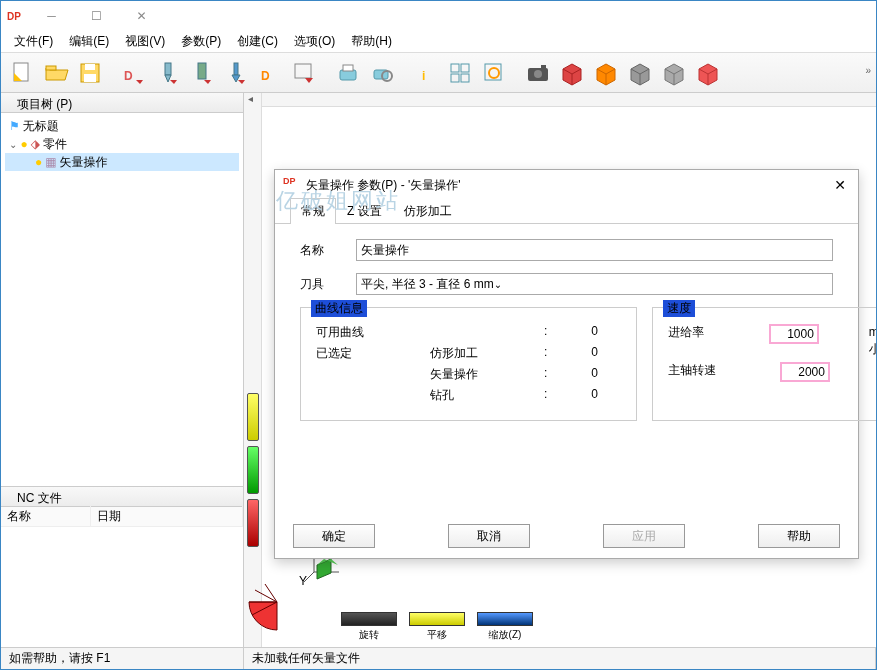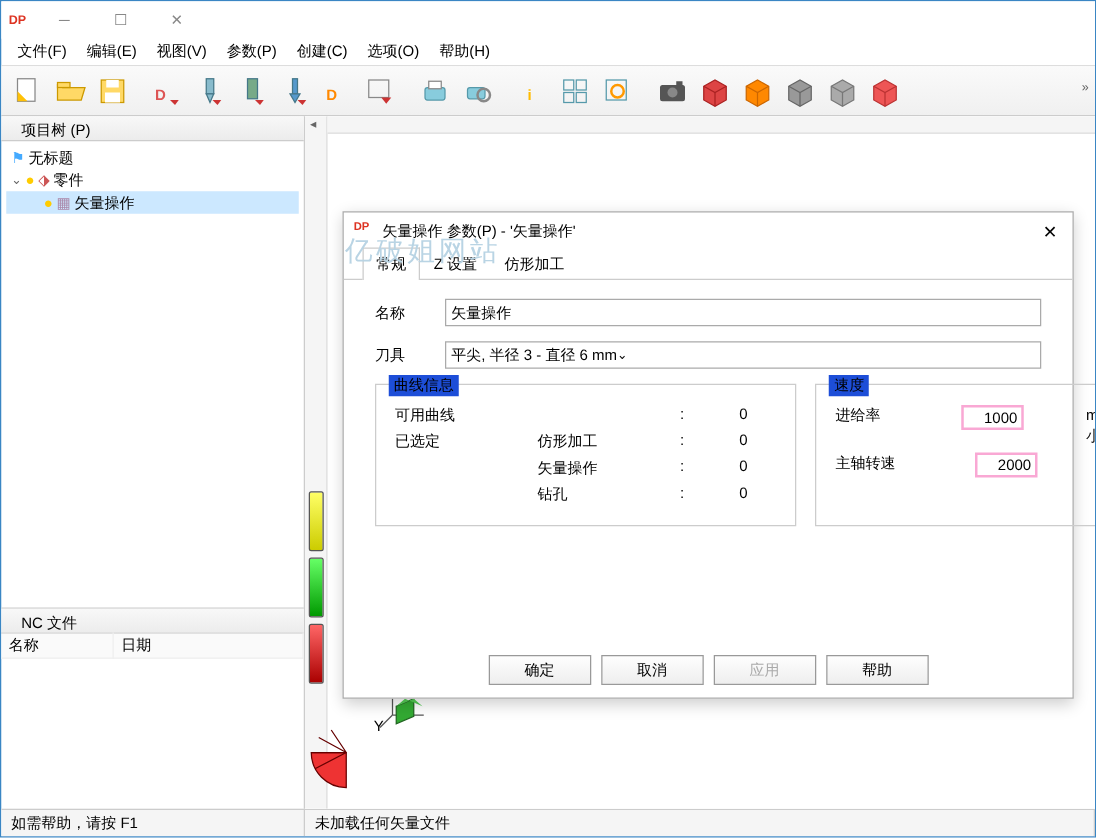--- a/index.html
+++ b/index.html
@@ -50,21 +50,21 @@
 .frow input.txt, .frow .sel { flex: 1; height: 22px; border: 1px solid #aaa; padding: 1px 4px; font-size: 12px; }
 .sel { display: flex; align-items: center; padding: 0 4px; }
 .groups { display: flex; gap: 15px; margin-top: 10px; }
 .fieldset { border: 1px solid #ccc; padding: 12px 15px; position: relative; }
 .fieldset .legend { position: absolute; top: -8px; left: 10px; background: #1d4ed8; padding: 0 4px; }
 .info-row { display: flex; margin: 4px 0; gap: 44px; }
 .info-row .k { width: 70px; }
 .info-row .sub { width: 70px; }
 .info-row .v { width: 30px; }
 .spd input { width: 50px; height: 20px; border: 2px solid #f9a8d4; text-align: right; padding: 0 3px; margin: 0 6px; }
-.dlg-buttons { display: flex; justify-content: center; gap: 8px; padding: 10px 18px; }
+.dlg-buttons { display: flex; justify-content: space-between; gap: 8px; padding: 10px 18px; }
 .dlg-buttons button { width: 82px; height: 24px; border: 1px solid #999; background: linear-gradient(#fefefe,#eee); font-size: 12px; }
 .dlg-buttons button:disabled { color: #aaa; }
 .watermark { position: absolute; left: 275px; top: 185px; font-size: 22px; color: #b9d4e4; letter-spacing: 3px; pointer-events: none; z-index: 1; }
 .chevron { position: absolute; right: 5px; top: 64px; font-size: 10px; color: #666; }
 </style>
 </head>
 <body>
 
 <div class="titlebar">
   <div class="logo">DP</div>
@@ -267,20 +267,34 @@
     <div class="axis-gizmo">
       <svg width="50" height="50">
           <line x1="15" y1="35" x2="15" y2="10" stroke="#555"></line>
           <line x1="15" y1="35" x2="40" y2="35" stroke="#555"></line>
           <line x1="15" y1="35" x2="5" y2="45" stroke="#555"></line>
           <text x="0" y="48" font-size="9">Y</text>
           <polygon points="18,28 32,22 32,36 18,42" fill="#3a3" stroke="#262"></polygon>
           <polygon points="18,28 25,22 39,28 32,22" fill="#5c5"></polygon>
         </svg>
     </div>
+    <div class="vp-buttons">
+      <div class="vpbtn">
+          <div class="bar3d" style="background:linear-gradient(#555,#222)"></div>
+          <div class="lbl">旋转</div>
+        </div>
+      <div class="vpbtn">
+          <div class="bar3d" style="background:linear-gradient(#ff6,#cc0)"></div>
+          <div class="lbl">平移</div>
+        </div>
+      <div class="vpbtn">
+          <div class="bar3d" style="background:linear-gradient(#59f,#037)"></div>
+          <div class="lbl">缩放(Z)</div>
+        </div>
+    </div>
   </div>
 </div>
 
 <div class="statusbar">
   <div class="seg" style="width:243px">如需帮助，请按 F1</div>
   <div class="seg" style="flex:1">未加载任何矢量文件</div>
 </div>
 
 <div class="watermark">亿破姐网站</div>
 

